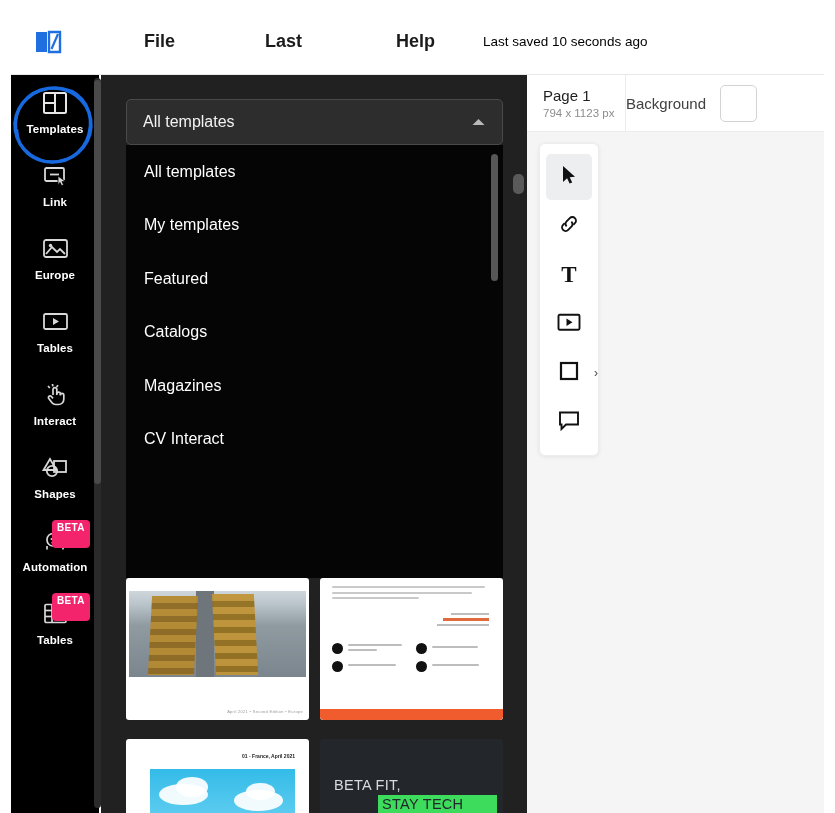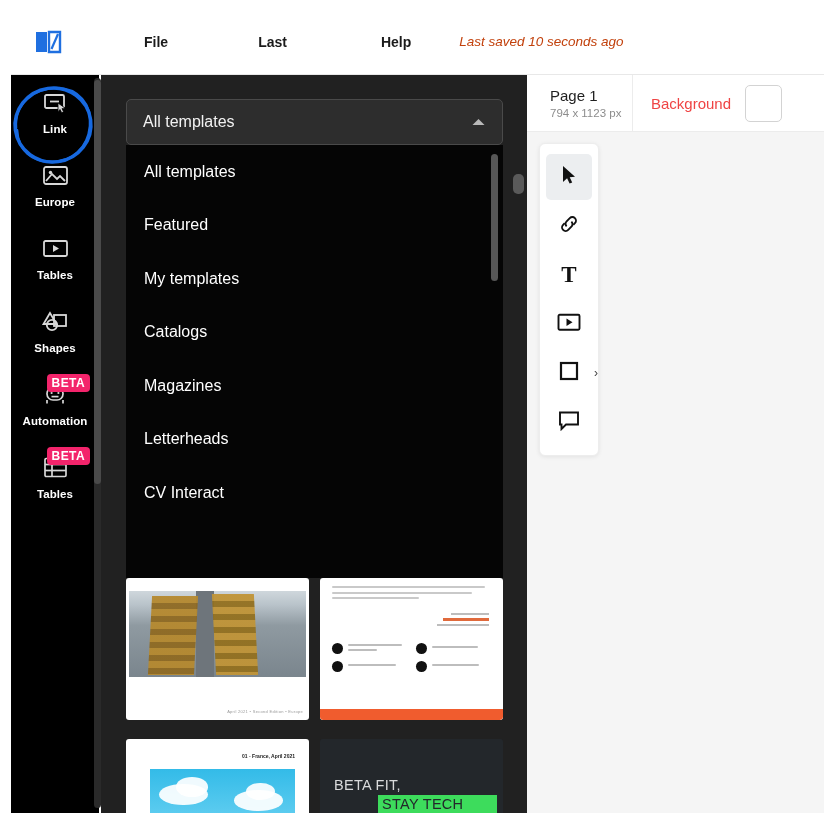--- a/index.html
+++ b/index.html
@@ -17,29 +17,29 @@
     width: 813px; height: 66px;
     background: #ffffff;
     border-bottom: 1px solid #e8e8e8;
     display: flex; align-items: center;
   }
   .logo-wrap {
     width: 36px; height: 36px; margin-left: 20px;
     display: flex; align-items: center; justify-content: center;
   }
   .menu-item {
-    font-size: 14px; font-weight: bold; color: #1b1b1b;
+    font-size: 18px; font-weight: bold; color: #1b1b1b;
     cursor: pointer; white-space: nowrap;
   }
   .m-file { margin-left: 77px; }
   .m-view { margin-left: 90px; }
   .m-help { margin-left: 94px; }
   .saved-note {
-    margin-left: 48px; font-size: 13.5px; color: #c2410c;
-    font-style: italic; white-space: nowrap;
+    margin-left: 48px; font-size: 13.5px; color: #000000;
+    white-space: nowrap;
   }
 
   
   .sidebar {
     position: absolute; left: 11px; top: 75px;
     width: 88px; height: 738px;
     background: #000000;
     overflow: hidden;
   }
   .sb-item {
@@ -49,22 +49,22 @@
     position: relative; cursor: pointer;
   }
   .sb-icon { color: #e6e6e6; display: flex; align-items: center; justify-content: center; height: 28px; }
   .sb-label {
     color: #ffffff; font-size: 11.5px; font-weight: bold;
     margin-top: 6px; letter-spacing: .1px; white-space: nowrap;
   }
   .beta-badge {
     position: absolute; right: 9px; top: 7px;
     background: #f3246b; color: #fff;
-    font-size: 12px; font-weight: bold; letter-spacing: .4px;
-    padding: 2px 5px 2px 5px; border-radius: 4px;
+    font-size: 10px; font-weight: bold; letter-spacing: .4px;
+    padding: 2px 5px 15px 5px; border-radius: 4px;
   }
   
   .sb-scroll-track {
     position: absolute; left: 94px; top: 78px;
     width: 7px; height: 730px; background: #2a2a2a; border-radius: 4px;
   }
   .sb-scroll-thumb {
     position: absolute; left: 94px; top: 80px;
     width: 7px; height: 404px; background: #4a4a4a; border-radius: 4px;
   }
@@ -206,27 +206,26 @@
   
   .canvas-area {
     position: absolute; left: 527px; top: 75px;
     width: 297px; height: 738px;
     background: #f5f5f5;
   }
   .page-header {
     position: absolute; left: 0; top: 0; width: 297px; height: 57px;
     background: #ffffff; display: flex; align-items: center;
     border-bottom: 1px solid #ececec;
-    padding-left: 7px;
   }
   .page-meta { padding-left: 16px; width: 98px; }
   .page-title { font-size: 15px; color: #1f1f1f; line-height: 18px; }
   .page-dims { font-size: 11.5px; color: #8c8c8c; margin-top: 2px; }
   .vdiv { width: 1px; height: 57px; background: #ececec; }
-  .bg-label { font-size: 15px; color: #ef4444; margin-left: 18px; }
+  .bg-label { font-size: 15px; color: #404040; margin-left: 0; }
   .bg-swatch {
     width: 37px; height: 37px; margin-left: 14px;
     background: #ffffff; border: 1px solid #d3d3d3; border-radius: 5px;
     cursor: pointer;
   }
 
   
   .vtoolbar {
     position: absolute; left: 12px; top: 68px;
     width: 60px; background: #ffffff;
@@ -260,20 +259,30 @@
       </svg>
     </div>
     <div class="menu-item m-file">File</div>
     <div class="menu-item m-view">Last</div>
     <div class="menu-item m-help">Help</div>
     <div class="saved-note">Last saved 10 seconds ago</div>
   </div>
 
   <div class="sidebar">
 
+    <div class="sb-item">
+      <span class="sb-icon">
+        <svg width="26" height="24" viewBox="0 0 26 24" fill="none" stroke="#e6e6e6" stroke-width="2">
+          <rect x="2" y="2" width="22" height="20" rx="1.5"></rect>
+          <line x1="13" y1="2" x2="13" y2="22"></line>
+          <line x1="2" y1="12" x2="13" y2="12"></line>
+        </svg>
+      </span>
+      <span class="sb-label">Templates</span>
+    </div>
 
     <div class="sb-item">
       <span class="sb-icon">
         <svg width="26" height="24" viewBox="0 0 26 24" fill="none" stroke="#d8d8d8" stroke-width="1.8">
           <rect x="3" y="4" width="19" height="13" rx="1.5"></rect>
           <line x1="8" y1="10.5" x2="17" y2="10.5"></line>
           <path d="M16 12 l7 5 -3 .6 1.6 3.2 -1.9 1 -1.7-3.3 -2 2.3z" fill="#d8d8d8" stroke="#000" stroke-width=".8"></path>
         </svg>
       </span>
       <span class="sb-label">Link</span>
@@ -295,20 +304,33 @@
     <div class="sb-item">
       <span class="sb-icon">
         <svg width="27" height="21" viewBox="0 0 27 21" fill="none" stroke="#d8d8d8" stroke-width="1.8">
           <rect x="2" y="3" width="23" height="15" rx="1.5"></rect>
           <path d="M11 7 l6 3.5 -6 3.5z" fill="#d8d8d8" stroke="none"></path>
         </svg>
       </span>
       <span class="sb-label">Tables</span>
     </div>
 
+    <div class="sb-item">
+      <span class="sb-icon">
+        <svg width="27" height="25" viewBox="0 0 27 25" fill="none" stroke="#d8d8d8" stroke-width="1.7">
+          <path d="M11 13 V7.5 a1.9 1.9 0 1 1 3.8 0 V13"></path>
+          <path d="M14.8 12 a1.8 1.8 0 1 1 3.6 0 v1.5"></path>
+          <path d="M18.4 13 a1.7 1.7 0 1 1 3.4 0 v4.3 a5.2 5.2 0 0 1 -5.2 5.2 h-3 a4.6 4.6 0 0 1 -3.6 -1.8 L6.6 16.4 a1.7 1.7 0 0 1 2.6 -2.1 L11 16.4"></path>
+          <line x1="6" y1="4" x2="7.8" y2="6"></line>
+          <line x1="10.5" y1="2" x2="10.8" y2="4.4"></line>
+          <line x1="16" y1="3.2" x2="14.6" y2="5"></line>
+        </svg>
+      </span>
+      <span class="sb-label">Interact</span>
+    </div>
 
     <div class="sb-item">
       <span class="sb-icon">
         <svg width="28" height="24" viewBox="0 0 28 24" fill="none" stroke="#d8d8d8" stroke-width="1.8">
           <path d="M9 3 L2.5 14 h13z"></path>
           <rect x="13" y="5" width="12" height="11"></rect>
           <circle cx="11" cy="15" r="5.2"></circle>
         </svg>
       </span>
       <span class="sb-label">Shapes</span>
@@ -428,25 +450,24 @@
       <span class="ddlabel">All templates</span>
       <span class="caret-up">
         <svg width="15" height="10" viewBox="0 0 15 10">
             <path d="M1.5 8 L7.5 2 L13.5 8z" fill="#b9b9b9"></path>
           </svg>
       </span>
     </div>
 
     <div class="dropdown-list">
       <div class="dd-option">All templates</div>
+      <div class="dd-option">My templates</div>
       <div class="dd-option">Featured</div>
-      <div class="dd-option">My templates</div>
       <div class="dd-option">Catalogs</div>
       <div class="dd-option">Magazines</div>
-      <div class="dd-option">Letterheads</div>
       <div class="dd-option">CV Interact</div>
       <div class="dd-scroll-thumb"></div>
     </div>
   </div>
 
   <div class="panel-handle"></div>
 
   <div class="canvas-area">
 
     <div class="page-header">

